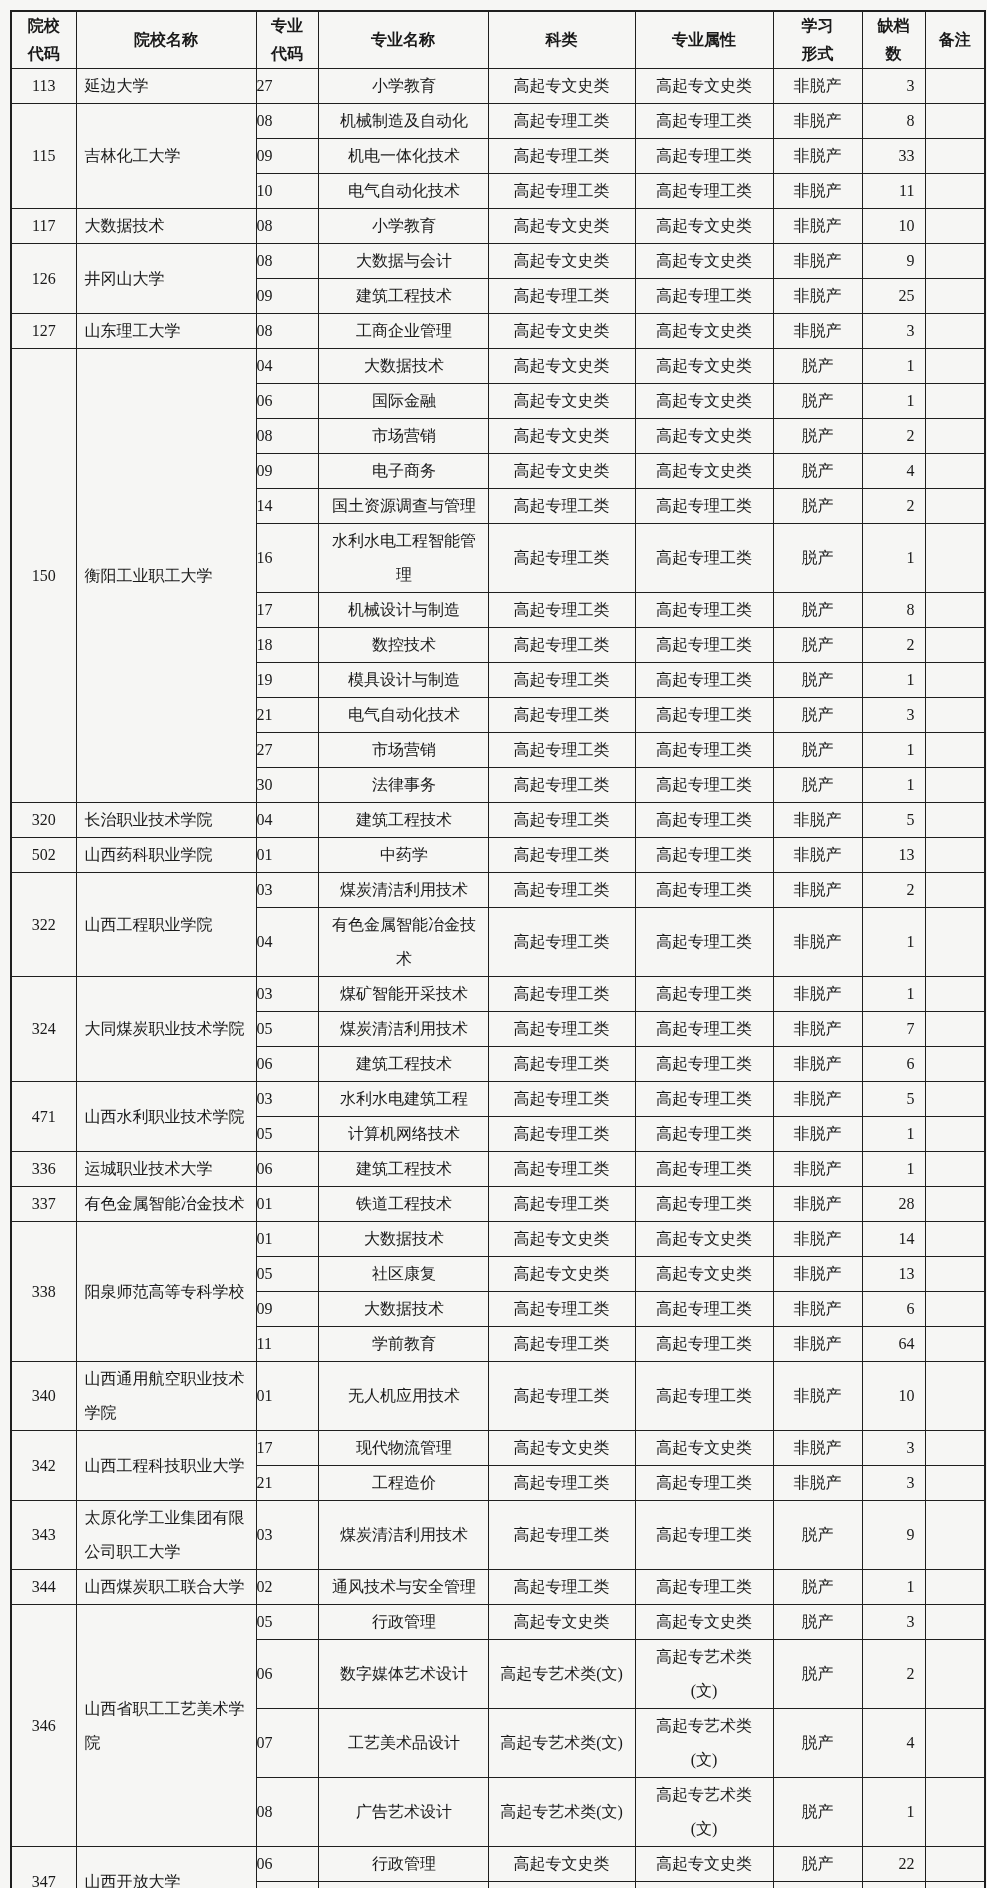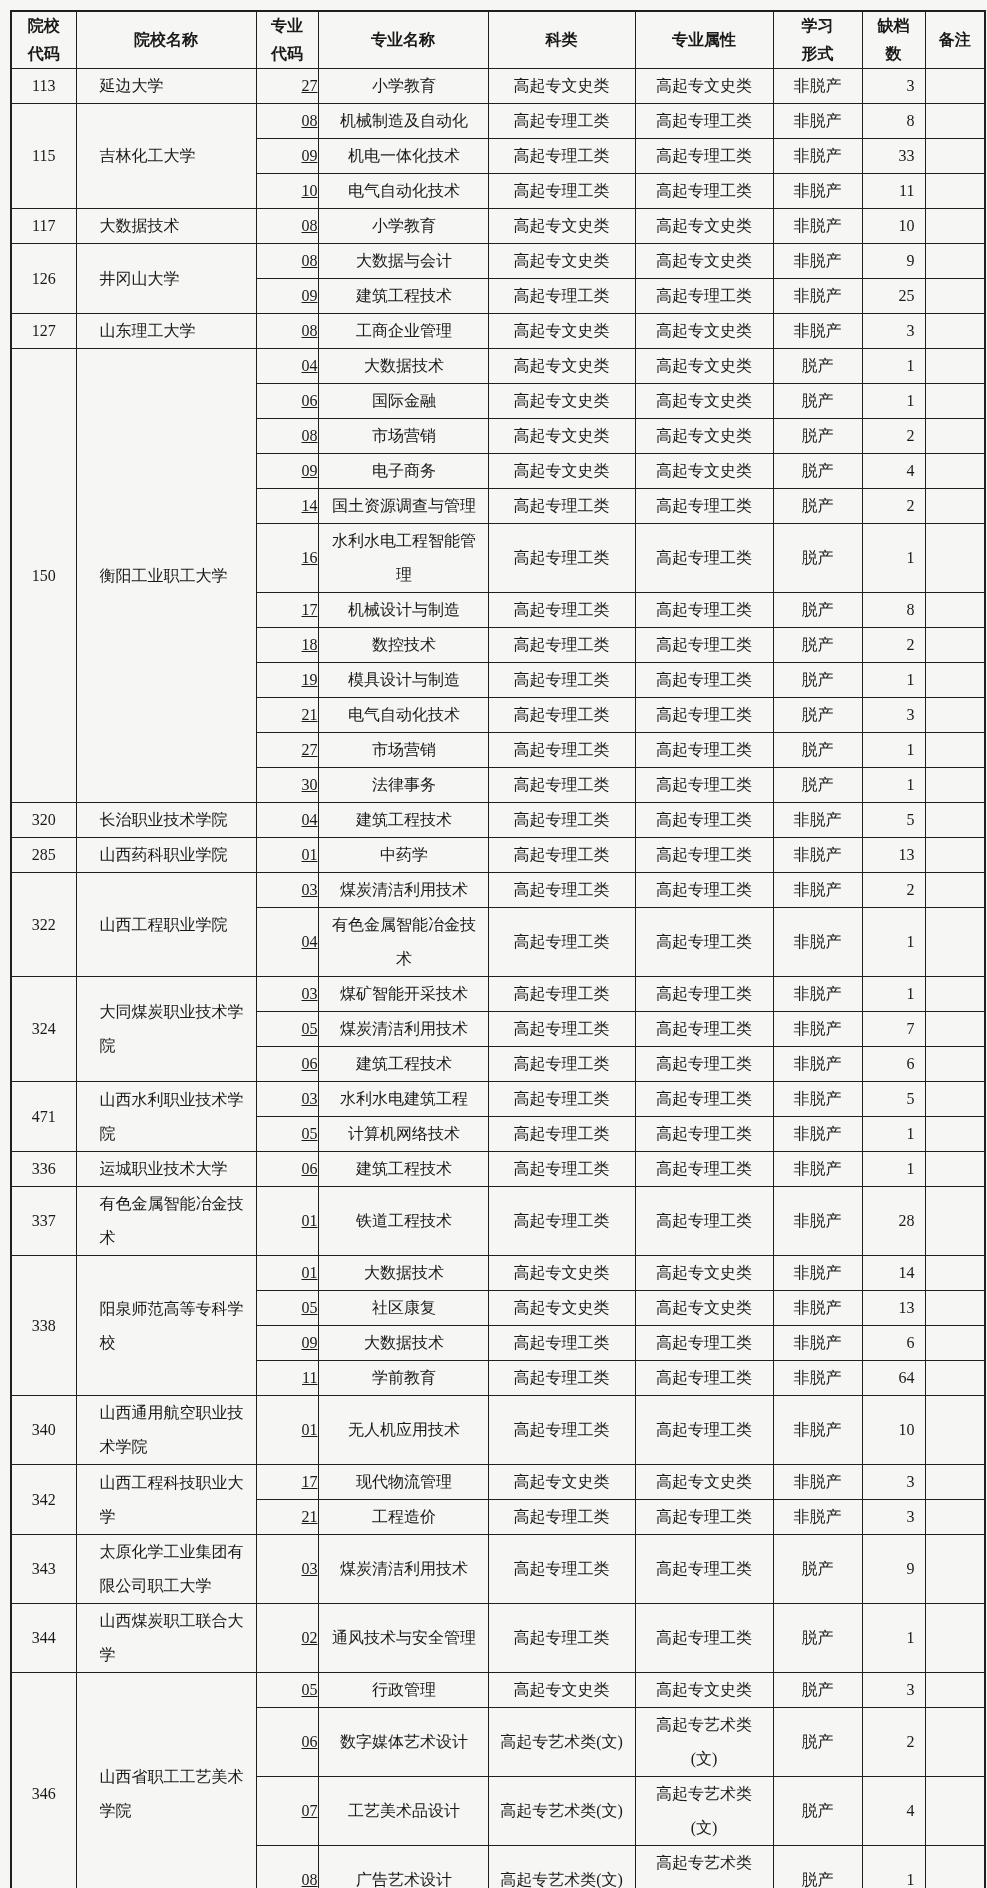--- a/index.html
+++ b/index.html
@@ -27,22 +27,22 @@
   thead tr { height: 56px; }
   th {
     font-weight: bold;
     line-height: 28px;
     text-align: center;
     white-space: pre-line;
   }
   tbody tr { height: 34px; }
   tbody td { line-height: 34px; }
   td.col-school_code { text-align: center; }
-  td.col-school_name { text-align: left; padding: 0 2px 0 23px; }
-  td.col-major_code  { text-align: right; text-decoration: underline; }
+  td.col-school_name { text-align: left; padding: 0 2px 0 8px; }
+  td.col-major_code  { text-align: left; }
   td.col-major_name  { text-align: center; padding: 0 6px 0 8px; }
   td.col-category    { text-align: center; padding: 0 2px; }
   td.col-attribute   { text-align: center; padding: 0 8px; }
   td.col-study_form  { text-align: center; }
   td.col-shortage    { text-align: right; padding-right: 10px; }
   td.col-remark      { text-align: center; }
 </style>
 </head>
 <body>
 
@@ -274,21 +274,21 @@
           <td class="col-school_name">长治职业技术学院</td>
           <td class="col-major_code">04</td>
           <td class="col-major_name">建筑工程技术</td>
           <td class="col-category">高起专理工类</td>
           <td class="col-attribute">高起专理工类</td>
           <td class="col-study_form">非脱产</td>
           <td class="col-shortage">5</td>
           <td class="col-remark"></td>
         </tr>
         <tr>
-          <td class="col-school_code">285</td>
+          <td class="col-school_code">502</td>
           <td class="col-school_name">山西药科职业学院</td>
           <td class="col-major_code">01</td>
           <td class="col-major_name">中药学</td>
           <td class="col-category">高起专理工类</td>
           <td class="col-attribute">高起专理工类</td>
           <td class="col-study_form">非脱产</td>
           <td class="col-shortage">13</td>
           <td class="col-remark"></td>
         </tr>
         <tr>

